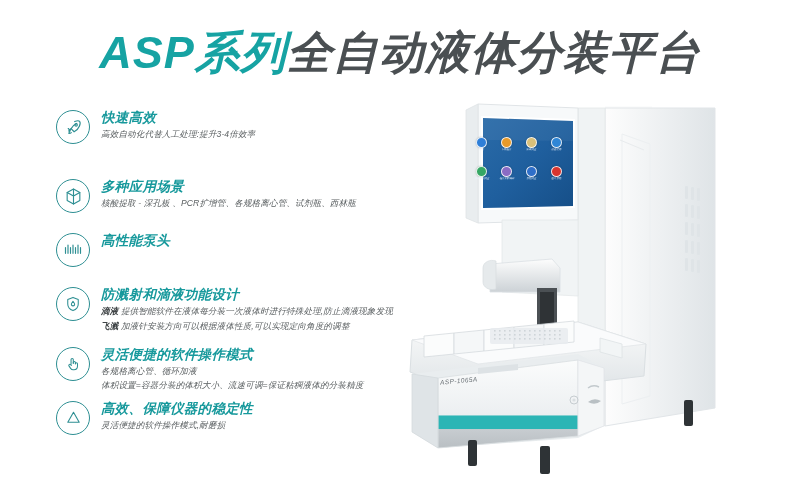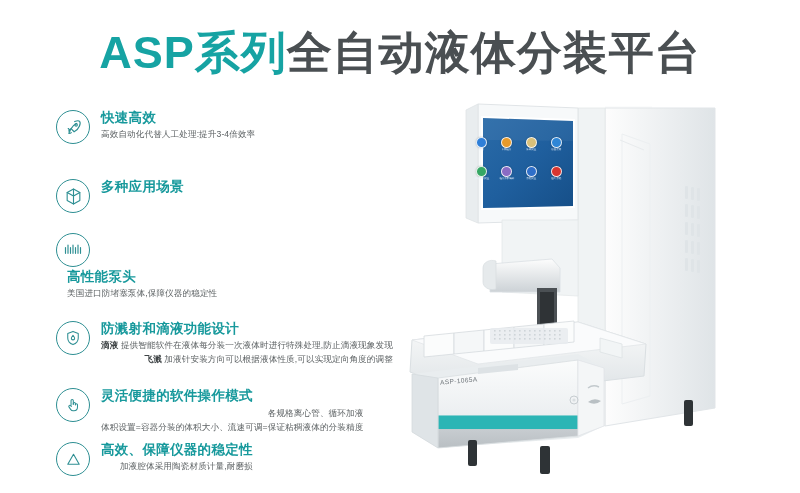--- a/index.html
+++ b/index.html
@@ -6,20 +6,21 @@
   html, body {
     width: 800px; height: 493px;
     background: #ffffff;
     font-family: "Liberation Sans", "DejaVu Sans", sans-serif;
     overflow: hidden;
   }
   #page {
     position: relative;
     width: 800px; height: 493px;
     background: #ffffff;
+    font-style: italic;
   }
 
   
   #title-bar {
     position: absolute;
     top: 30px; left: 0; width: 800px;
     text-align: center;
     white-space: nowrap;
   }
   .title-text {
@@ -64,32 +65,31 @@
     line-height: 1.35;
     letter-spacing: .3px;
   }
   .feat-desc {
     color: #5c6163;
     font-size: 8.6px;
     line-height: 1.55;
     letter-spacing: .1px;
     margin-top: 1px;
     white-space: nowrap;
-    text-align: right;
   }
   .feat-desc .lead {
     font-weight: bold;
     color: #3f4446;
   }
 
   
   .feature.f1 { margin-bottom: 18px; }
   .feature.f2 { margin-bottom: 18px; margin-top: 33px; }
-  .feature.f3 { margin-bottom: 18px; flex-direction: column; }
-  .feature.f4 { margin-bottom: 20px; }
+  .feature.f3 { margin-bottom: 18px; }
+  .feature.f4 { margin-bottom: 12px; }
   .feature.f5 { margin-bottom: 6px; }
   .feature.f6 { margin-bottom: 0; }
 
   
   #machine {
     position: absolute;
     right: 18px; top: 96px;
     width: 400px; height: 390px;
   }
   #machine svg { display: block; width: 100%; height: 100%; }
@@ -162,34 +162,34 @@
 
     <div class="feature f2">
       <div class="feat-icon">
         <svg width="19" height="19" viewBox="0 0 24 24" fill="none" stroke="#2e8f93" stroke-width="1.4" stroke-linecap="round" stroke-linejoin="round">
           <path d="M12 2.6 20 7v10l-8 4.4L4 17V7z"></path>
           <path d="M12 2.6v8.8M12 11.4 4 7M12 11.4 20 7M12 11.4v10"></path>
         </svg>
       </div>
       <div class="feat-body">
         <div class="feat-title">多种应用场景</div>
+        <div class="feat-desc">
+          <span>核酸提取 - 深孔板 、PCR扩增管、各规格离心管、试剂瓶、西林瓶</span>
+        </div>
       </div>
     </div>
 
     <div class="feature f3">
       <div class="feat-icon">
         <svg width="20" height="20" viewBox="0 0 24 24" fill="none" stroke="#2e8f93" stroke-width="1.4" stroke-linecap="round" stroke-linejoin="round">
           <path d="M3 16V9m3 7V6m3 10V9m3 7V6m3 10V9m3 7V6m3 10V9"></path>
         </svg>
       </div>
       <div class="feat-body">
         <div class="feat-title">高性能泵头</div>
-        <div class="feat-desc">
-          <span>美国进口防堵塞泵体,保障仪器的稳定性</span>
-        </div>
       </div>
     </div>
 
     <div class="feature f4">
       <div class="feat-icon">
         <svg width="18" height="18" viewBox="0 0 24 24" fill="none" stroke="#2e8f93" stroke-width="1.4" stroke-linecap="round" stroke-linejoin="round">
           <path d="M12 3.2 19 6v6c0 4-3.1 7.4-7 8.8-3.9-1.4-7-4.8-7-8.8V6z"></path>
           <path d="M12 8.4c1.3 1.6 2.2 2.8 2.2 3.9a2.2 2.2 0 1 1-4.4 0c0-1.1.9-2.3 2.2-3.9z"></path>
         </svg>
       </div>
@@ -227,21 +227,21 @@
 
     <div class="feature f6">
       <div class="feat-icon">
         <svg width="19" height="19" viewBox="0 0 24 24" fill="none" stroke="#2e8f93" stroke-width="1.4" stroke-linecap="round" stroke-linejoin="round">
           <path d="M12 5.4 19.2 18H4.8z"></path>
         </svg>
       </div>
       <div class="feat-body">
         <div class="feat-title">高效、保障仪器的稳定性</div>
         <div class="feat-desc">
-          <span>加液腔体采用陶瓷材质计量,耐磨损</span>
+          <span>灵活便捷的软件操作模式,耐磨损</span>
         </div>
       </div>
     </div>
 
   </div>
 
   <div id="machine">
     <svg viewBox="0 0 400 390">
       <defs>
         <linearGradient id="bodyG" x1="0" y1="0" x2="1" y2="0">

